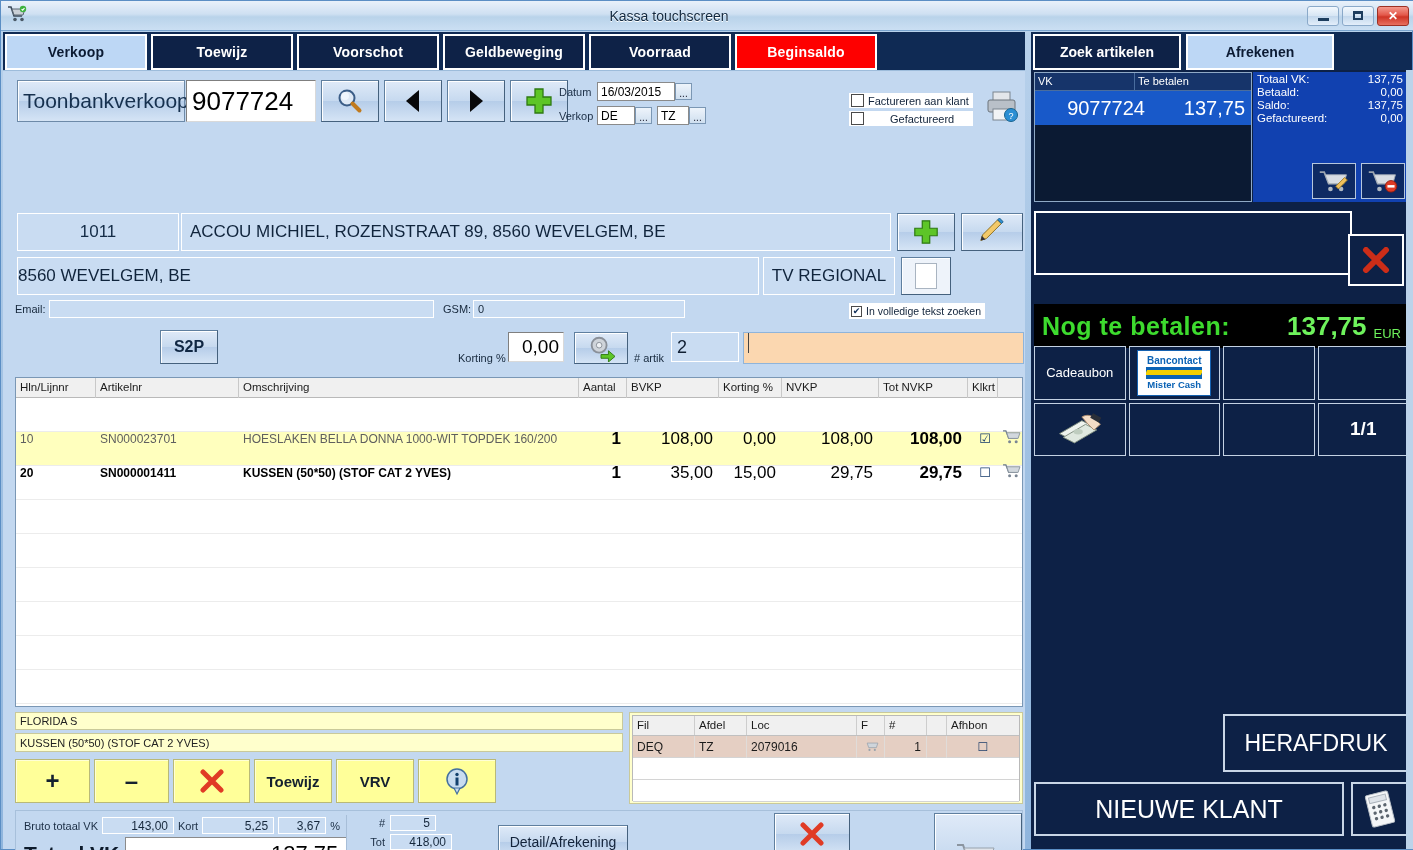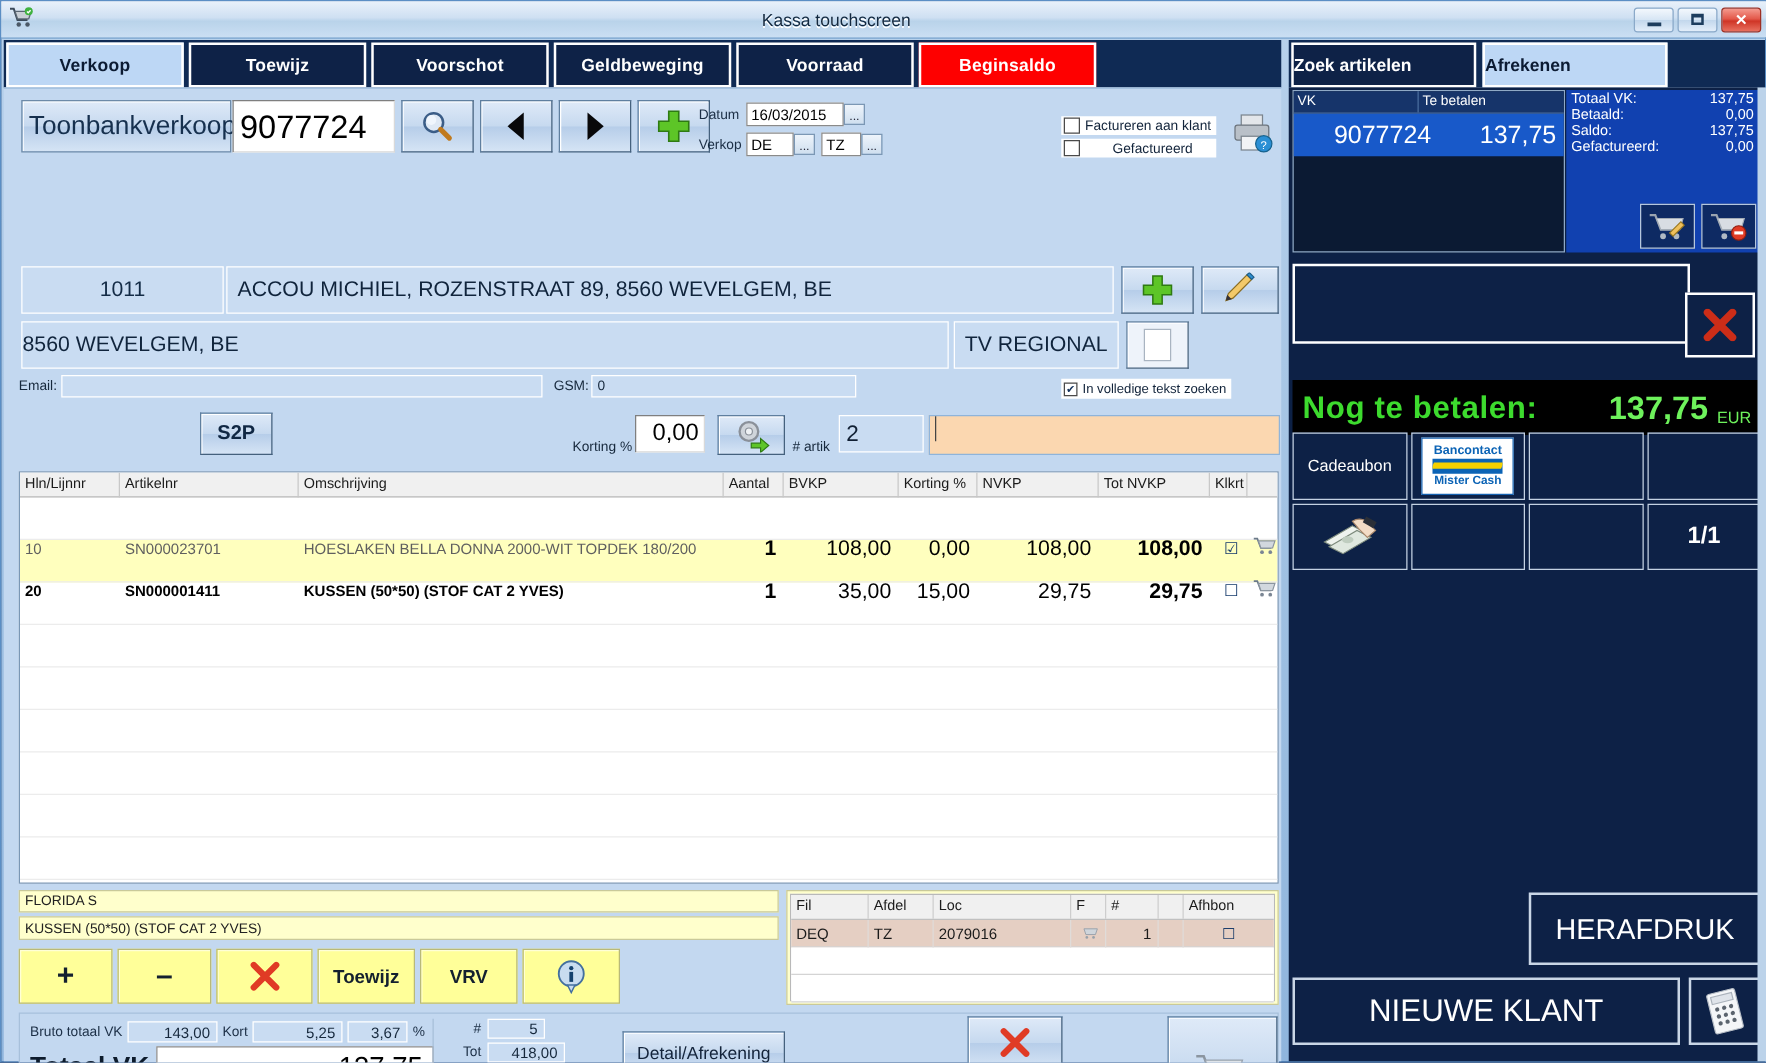--- a/index.html
+++ b/index.html
@@ -55,21 +55,21 @@
   }
   .tab.active{ background:#bdd7f5; color:#0c1b33; border-color:#ffffff;}
   .tab.alert{ background:#fe0000; color:#fff; }
 
   .rtabstrip{
     position:absolute; left:1030px; top:31px; width:381px; height:38px;
     background:#0f2a54; display:flex; padding:2px 0 0 2px;
   }
   .rtab{
     width:148px; margin-right:5px; background:#0e2247; color:#fff;
-    border:2px solid #fff; display:flex; align-items:center; 
+    border:2px solid #fff; display:flex; align-items:center; justify-content:center;
     font-size:14px; font-weight:bold; cursor:pointer;
   }
   .rtab.active{ background:#bdd7f5; color:#0c1b33;}
 
   
   .leftpane{
     position:absolute; left:2px; top:69px; width:1022px; height:779px;
     background:#c3d8f0; border-top:1px solid #9dbcdb;
   }
   .row{ display:flex; align-items:center; }
@@ -545,21 +545,21 @@
         <div class="gh" style="width:63px;">Korting %</div>
         <div class="gh" style="width:97px;">NVKP</div>
         <div class="gh" style="width:89px;">Tot NVKP</div>
         <div class="gh" style="width:30px;">Klkrt</div>
         <div class="gh" style="width:24px;border-right:none;"></div>
       </div>
 
       <div class="grow">
         <div class="gc" style="width:80px;">10</div>
         <div class="gc" style="width:143px;">SN000023701</div>
-        <div class="gc" style="width:340px;">HOESLAKEN BELLA DONNA 2000-WIT TOPDEK 180/200</div>
+        <div class="gc" style="width:340px;">HOESLAKEN BELLA DONNA 1000-WIT TOPDEK 160/200</div>
         <div class="gc num bold" style="width:48px;">1</div>
         <div class="gc num" style="width:92px;">108,00</div>
         <div class="gc num" style="width:63px;">0,00</div>
         <div class="gc num" style="width:97px;">108,00</div>
         <div class="gc num bold" style="width:89px;">108,00</div>
         <div class="gc" style="width:30px;text-align:center;font-size:13px;color:#153a6b;">☑</div>
         <div class="gc" style="width:24px;">
           <svg width="19" height="16" viewBox="0 0 20 17">
             <path d="M1 2h3l3 8h9" stroke="#6b7a89" stroke-width="1.4" fill="none"></path>
             <path d="M5 4h14l-2 6H7z" fill="#d2d8de" stroke="#8b959f"></path>

